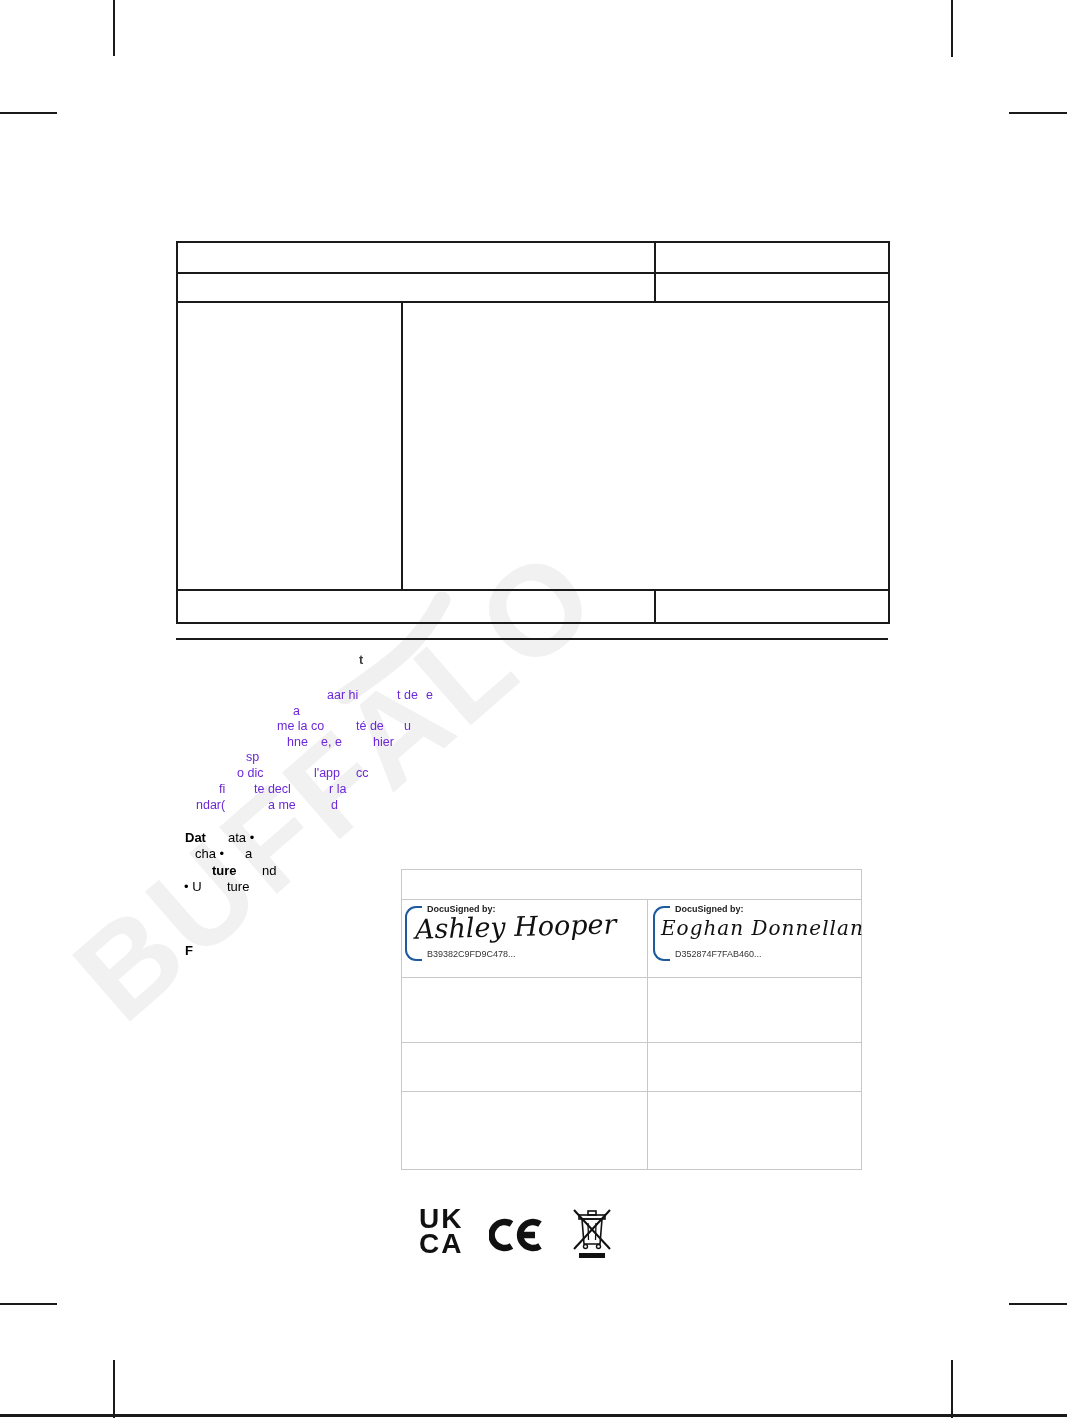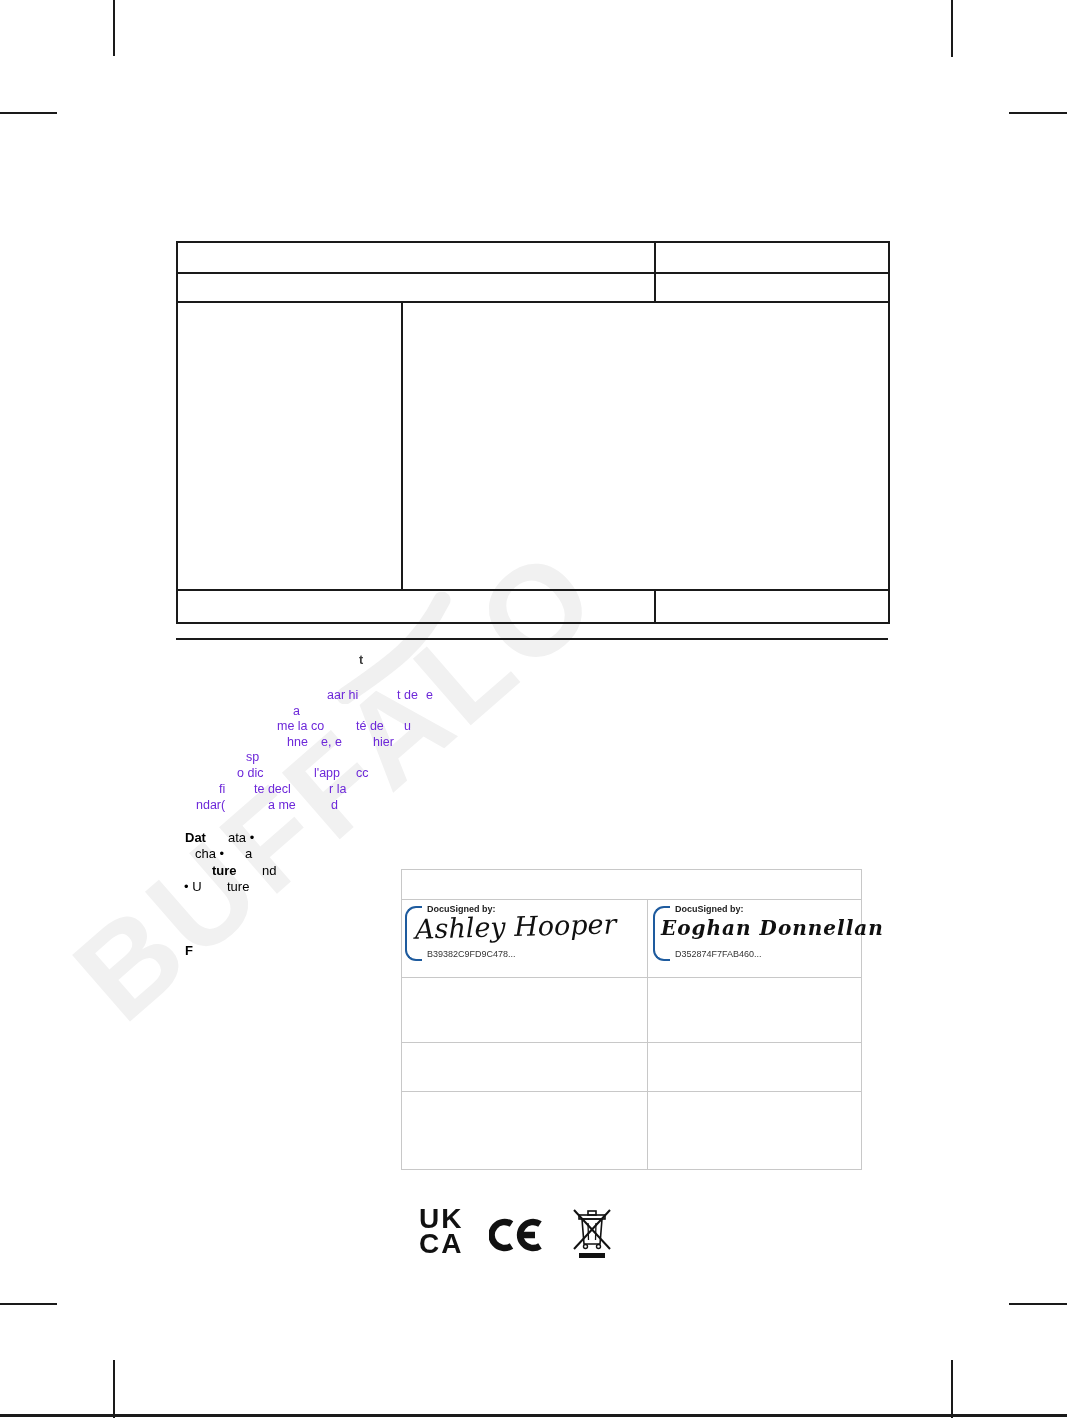--- a/index.html
+++ b/index.html
@@ -70,21 +70,21 @@
   .ds-block{position:absolute;width:232px;height:64px;}
   .ds-left{left:3px;top:31px;}
   .ds-right{left:251px;top:31px;}
   .ds-bracket{position:absolute;left:0;top:5px;width:15px;height:51px;
               border:2.5px solid #1e5b9e;border-right:none;
               border-radius:11px 0 0 11px;}
   .ds-label{position:absolute;left:22px;top:3px;font-size:9px;font-weight:bold;color:#222;}
   .ds-id{position:absolute;left:22px;top:48px;font-size:9px;color:#333;}
   .ds-sig{position:absolute;font-family:"DejaVu Serif",serif;font-style:italic;color:#101010;}
   .ds-sig-1{left:10px;top:10px;font-size:27px;transform:rotate(-1.5deg);}
-  .ds-sig-2{left:8px;top:15px;font-size:20px;font-weight:bold;letter-spacing:1px;}
+  .ds-sig-2{left:8px;top:15px;font-size:20px;font-weight:normal;letter-spacing:1px;}
 
   
   .ukca{position:absolute;left:419px;top:1206px;font-weight:bold;font-size:28px;
         line-height:25px;letter-spacing:2px;color:#111;}
   .ce-box{position:absolute;left:489px;top:1218px;}
   .weee-box{position:absolute;left:572px;top:1204px;}
 </style>
 </head>
 <body>
 

